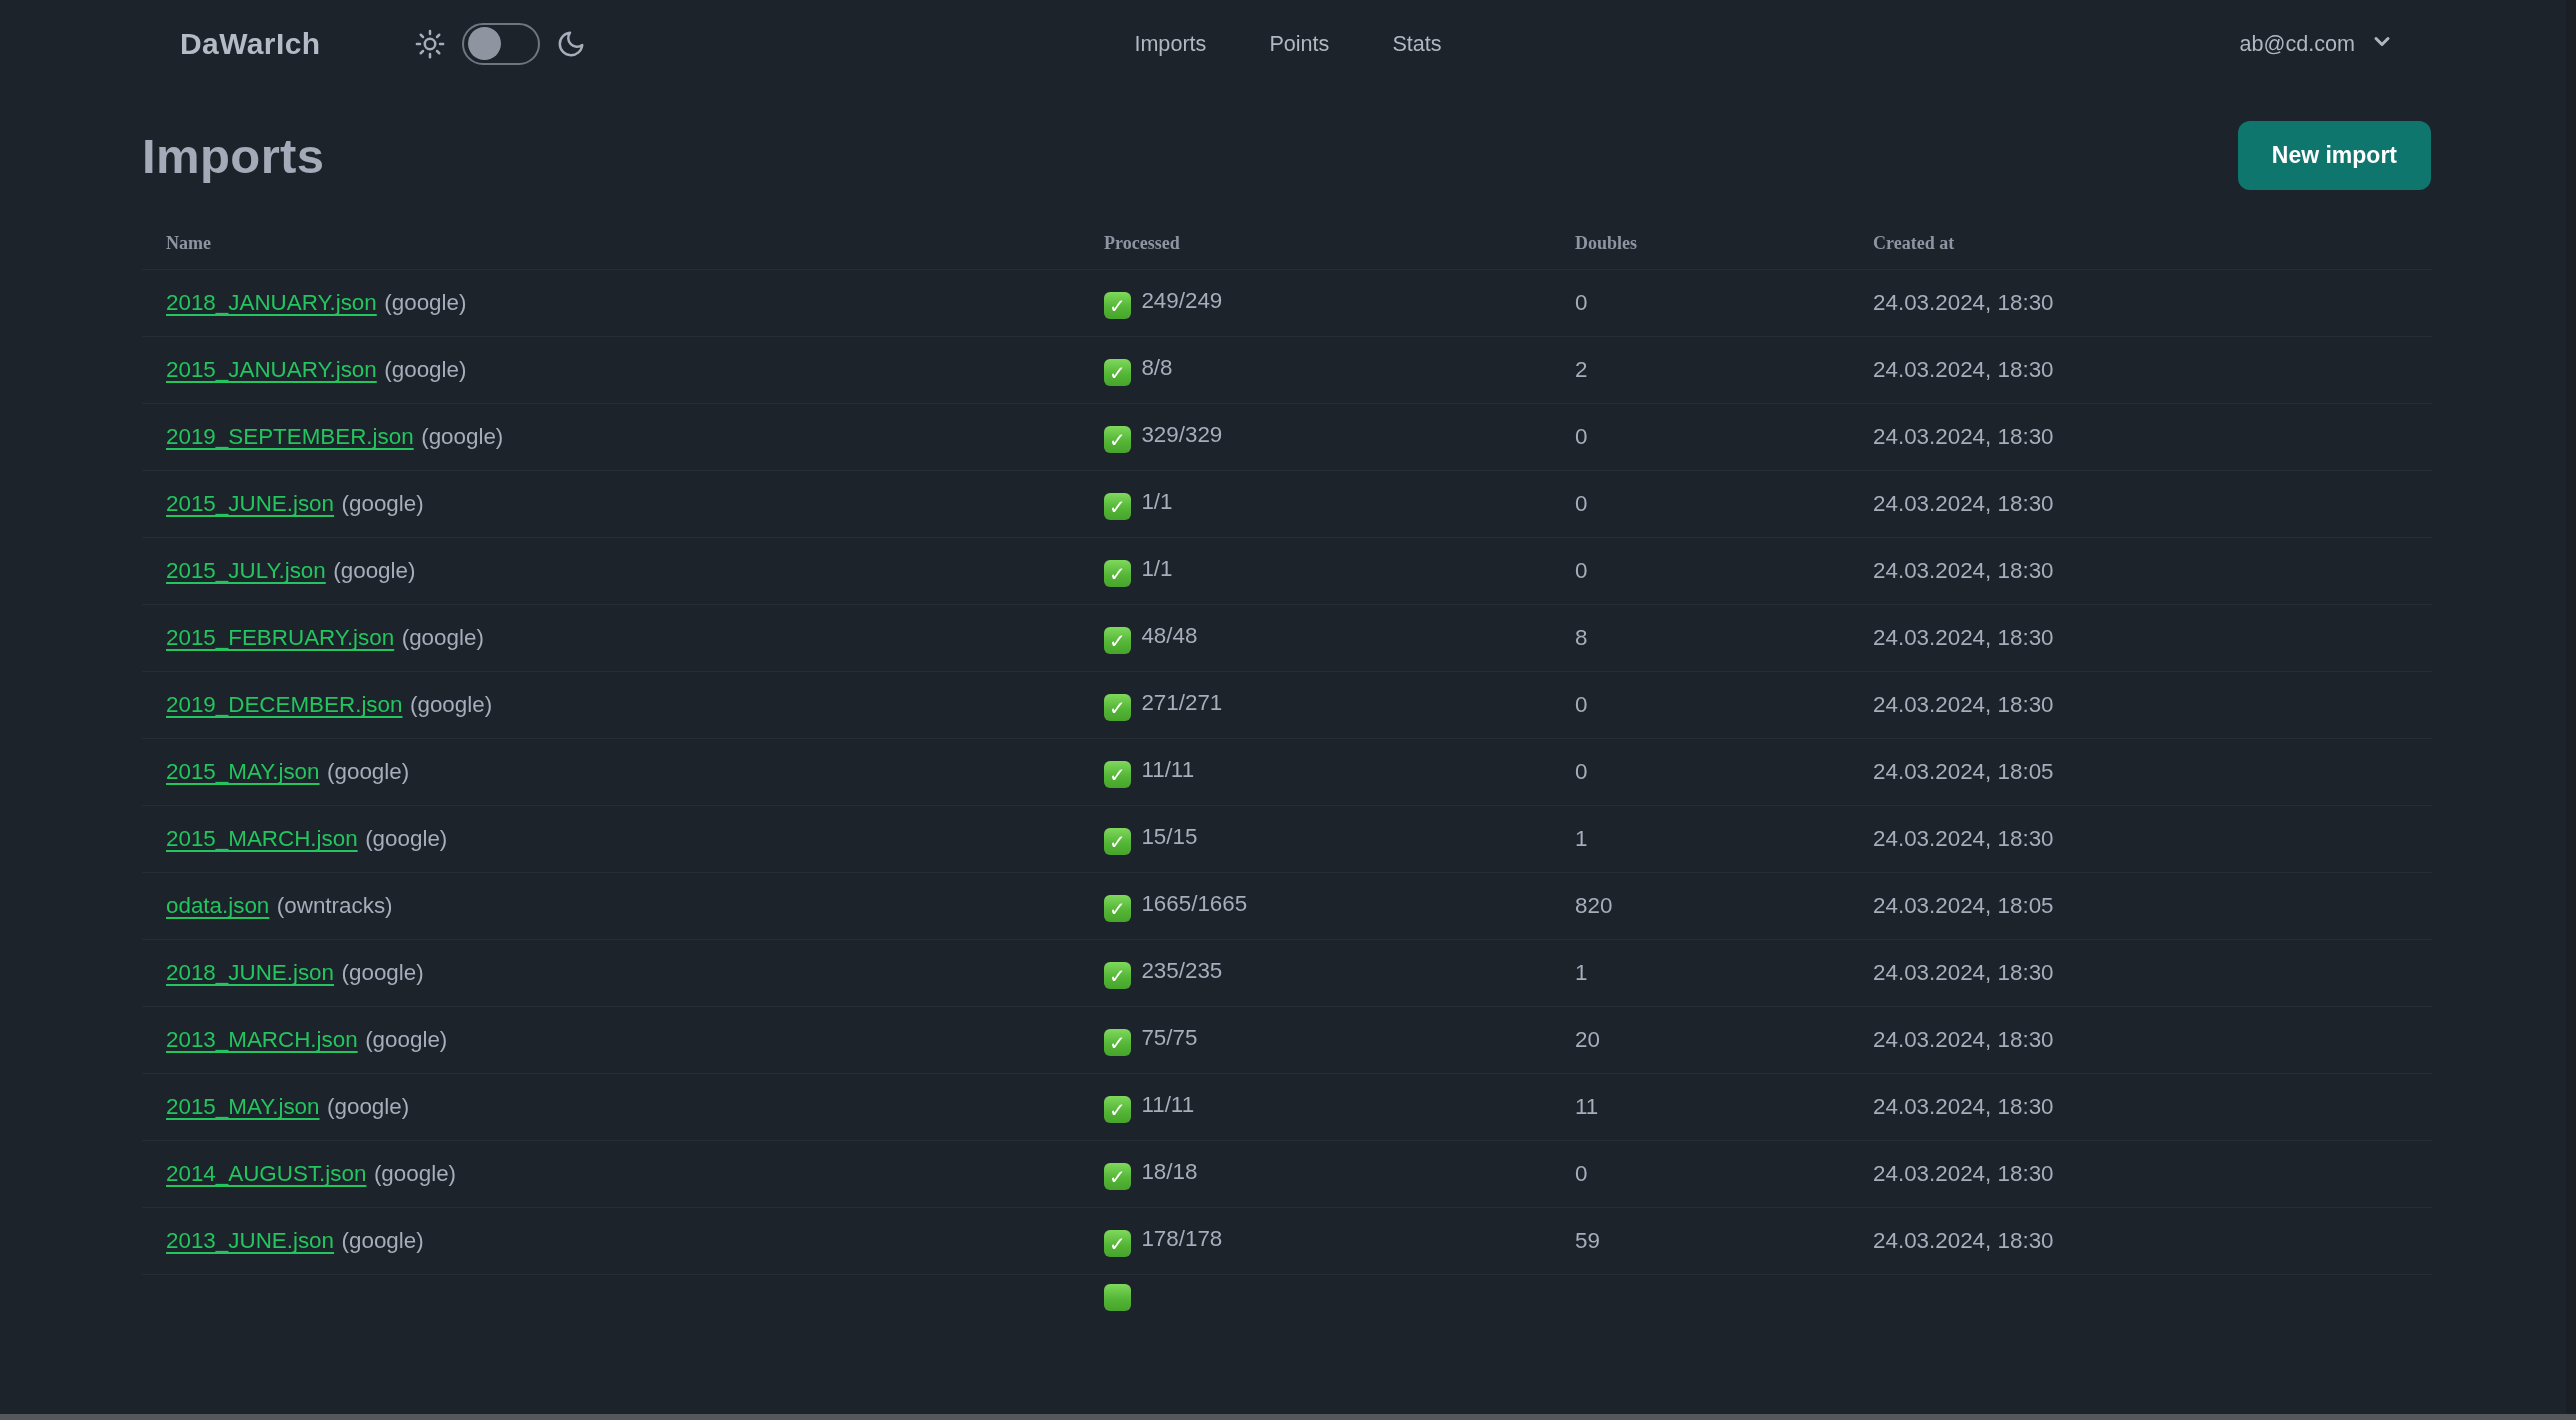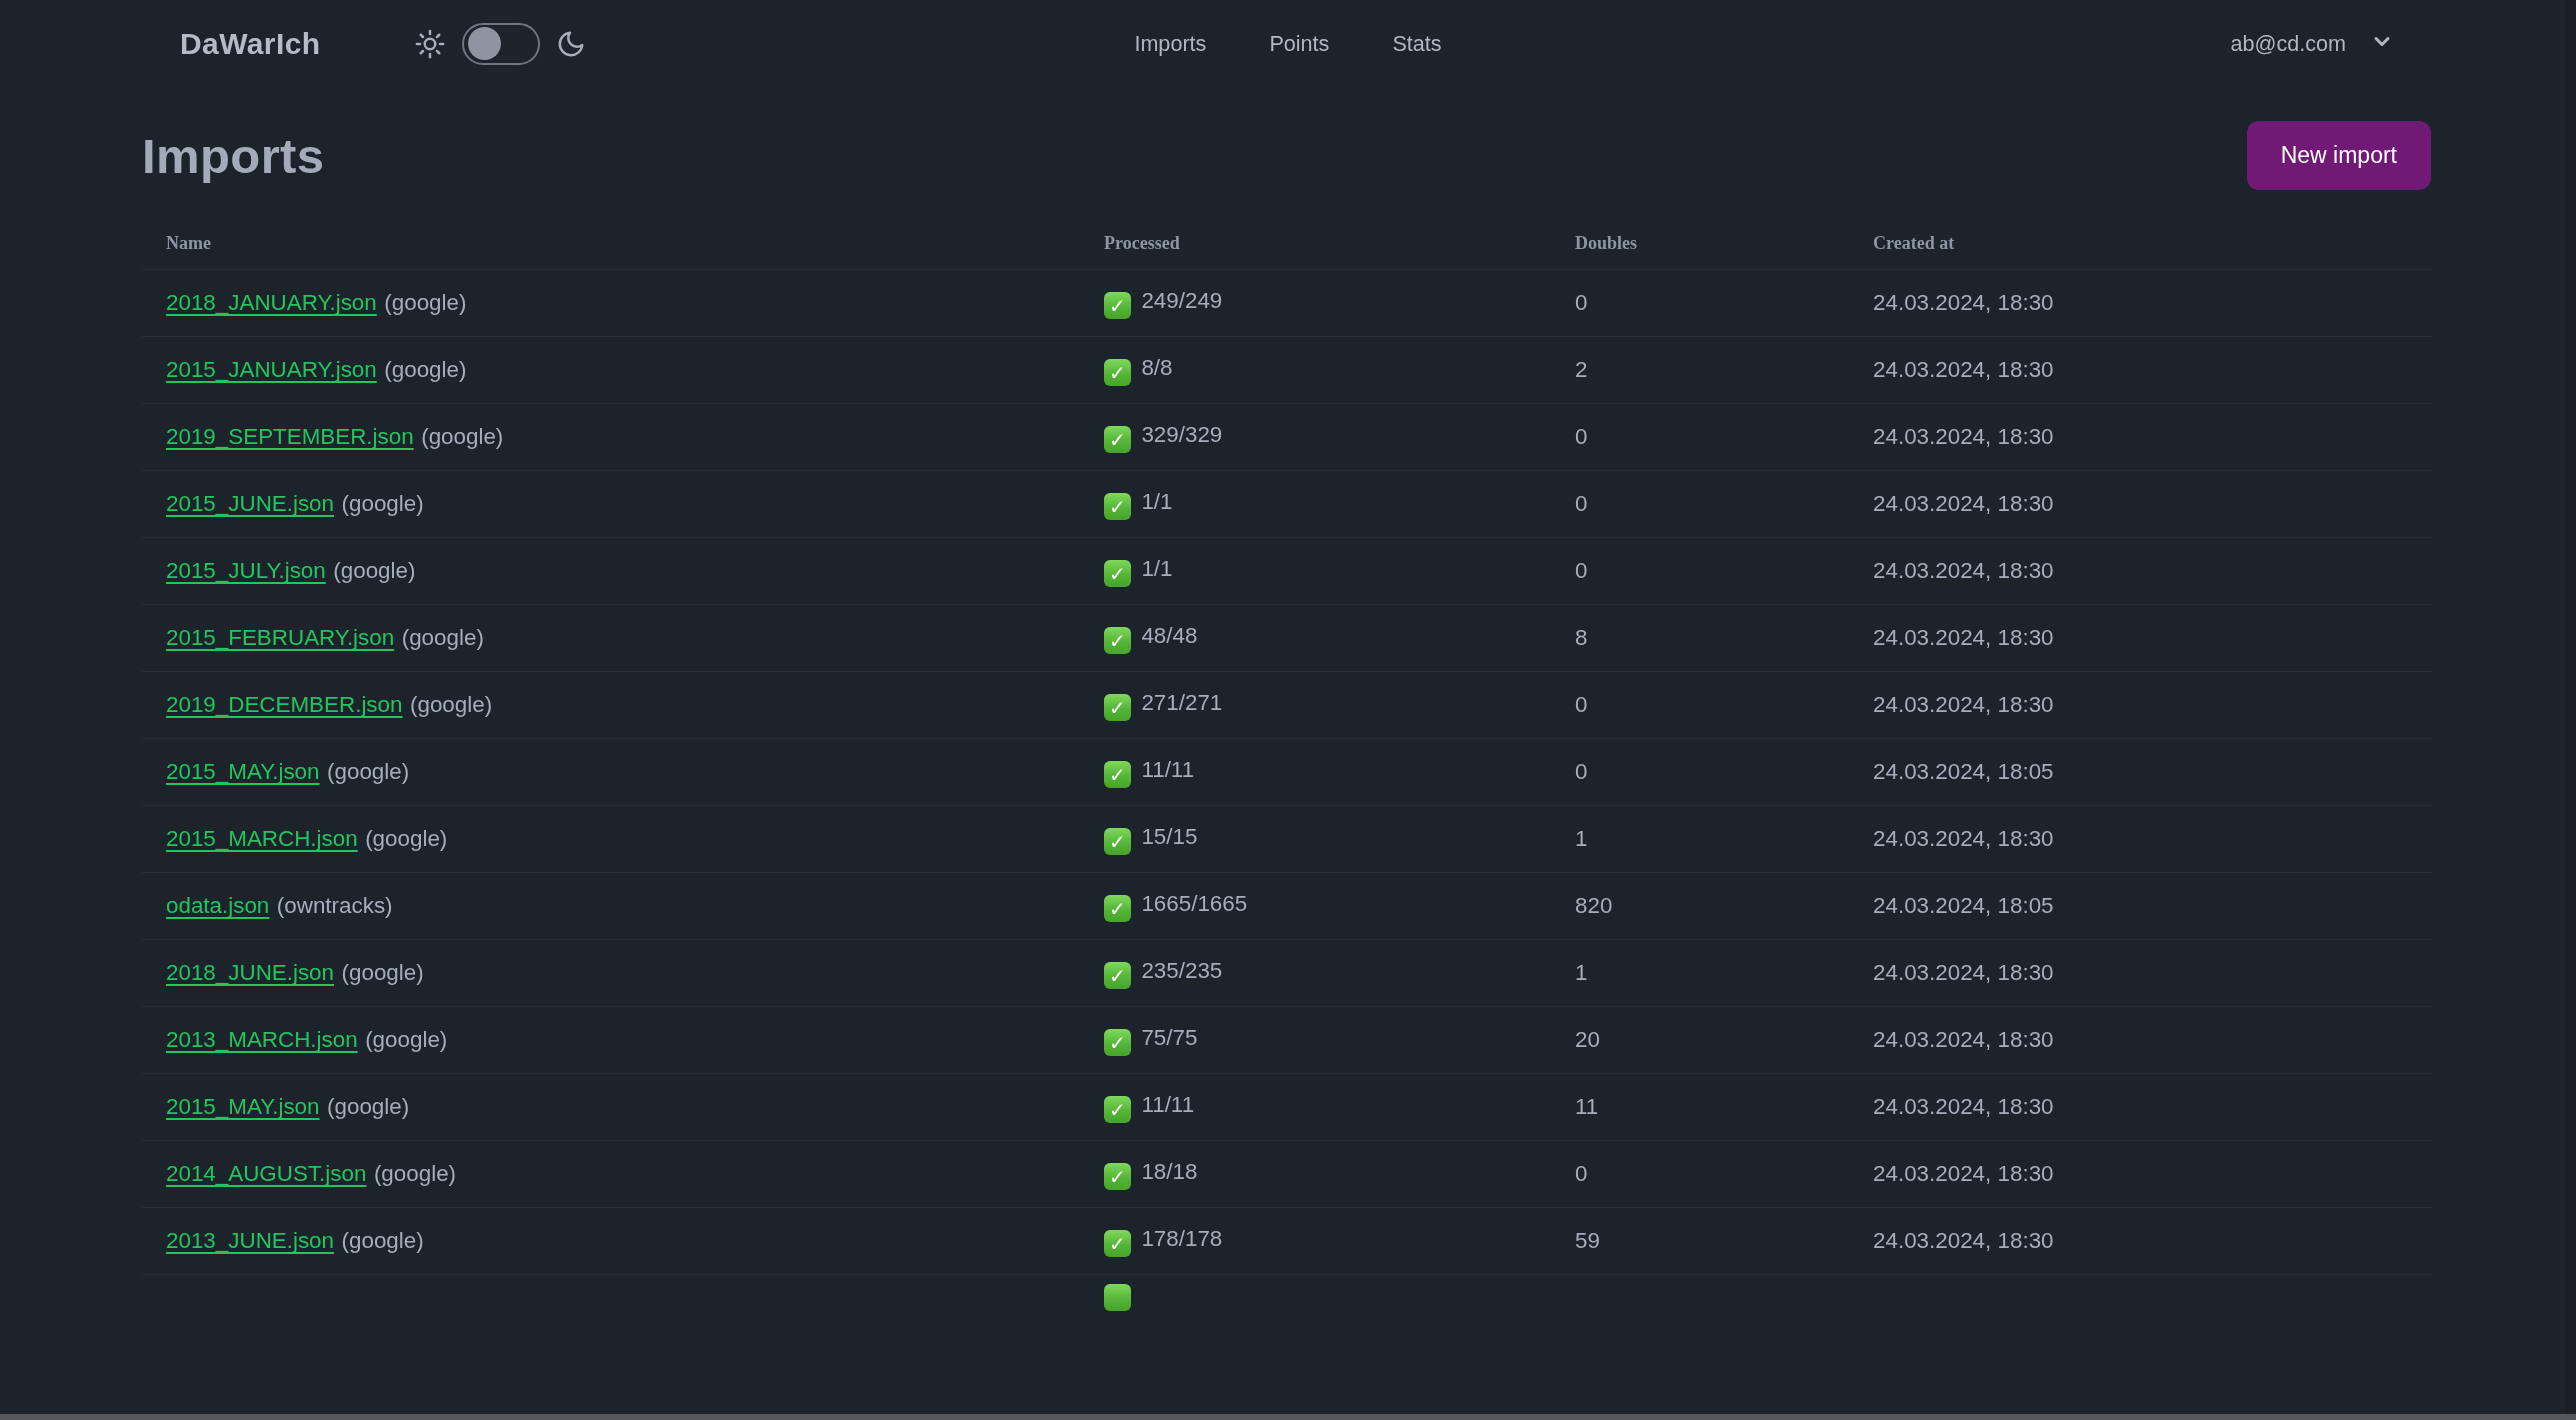--- a/index.html
+++ b/index.html
@@ -38,37 +38,37 @@
     background: #8f95a0;
   }
   .center-links {
     position: absolute; left: 50%; transform: translateX(-50%);
     display: flex; gap: 63px;
     font-size: 21.6px; color: #b0b7c2;
   }
   .center-links a { color: #b0b7c2; text-decoration: none; cursor: pointer; }
   .user-menu {
     margin-left: auto;
-    display: flex; align-items: center; gap: 24px;
+    display: flex; align-items: center; gap: 15px;
     font-size: 21.6px; color: #b0b7c2; cursor: pointer;
   }
 
   
   main { padding: 0 145px 0 142px; }
   .page-header {
     display: flex; justify-content: space-between; align-items: center;
     margin-top: 33px;
   }
   h1.page-title {
     margin: 0; font-size: 49px; font-weight: 800; color: #a3aab8; letter-spacing: 0.4px;
   }
   .btn-new-import {
-    background: #701a75; color: #ffffff;
+    background: #0f766e; color: #ffffff;
     font-family: inherit;
-    font-size: 23px; font-weight: 400;
+    font-size: 23px; font-weight: 700;
     height: 69px; padding: 0 34px;
     border: none; border-radius: 12px;
     cursor: pointer;
   }
 
   
   table.imports {
     width: 2290px; margin-top: 24px;
     border-collapse: collapse; table-layout: fixed;
   }

